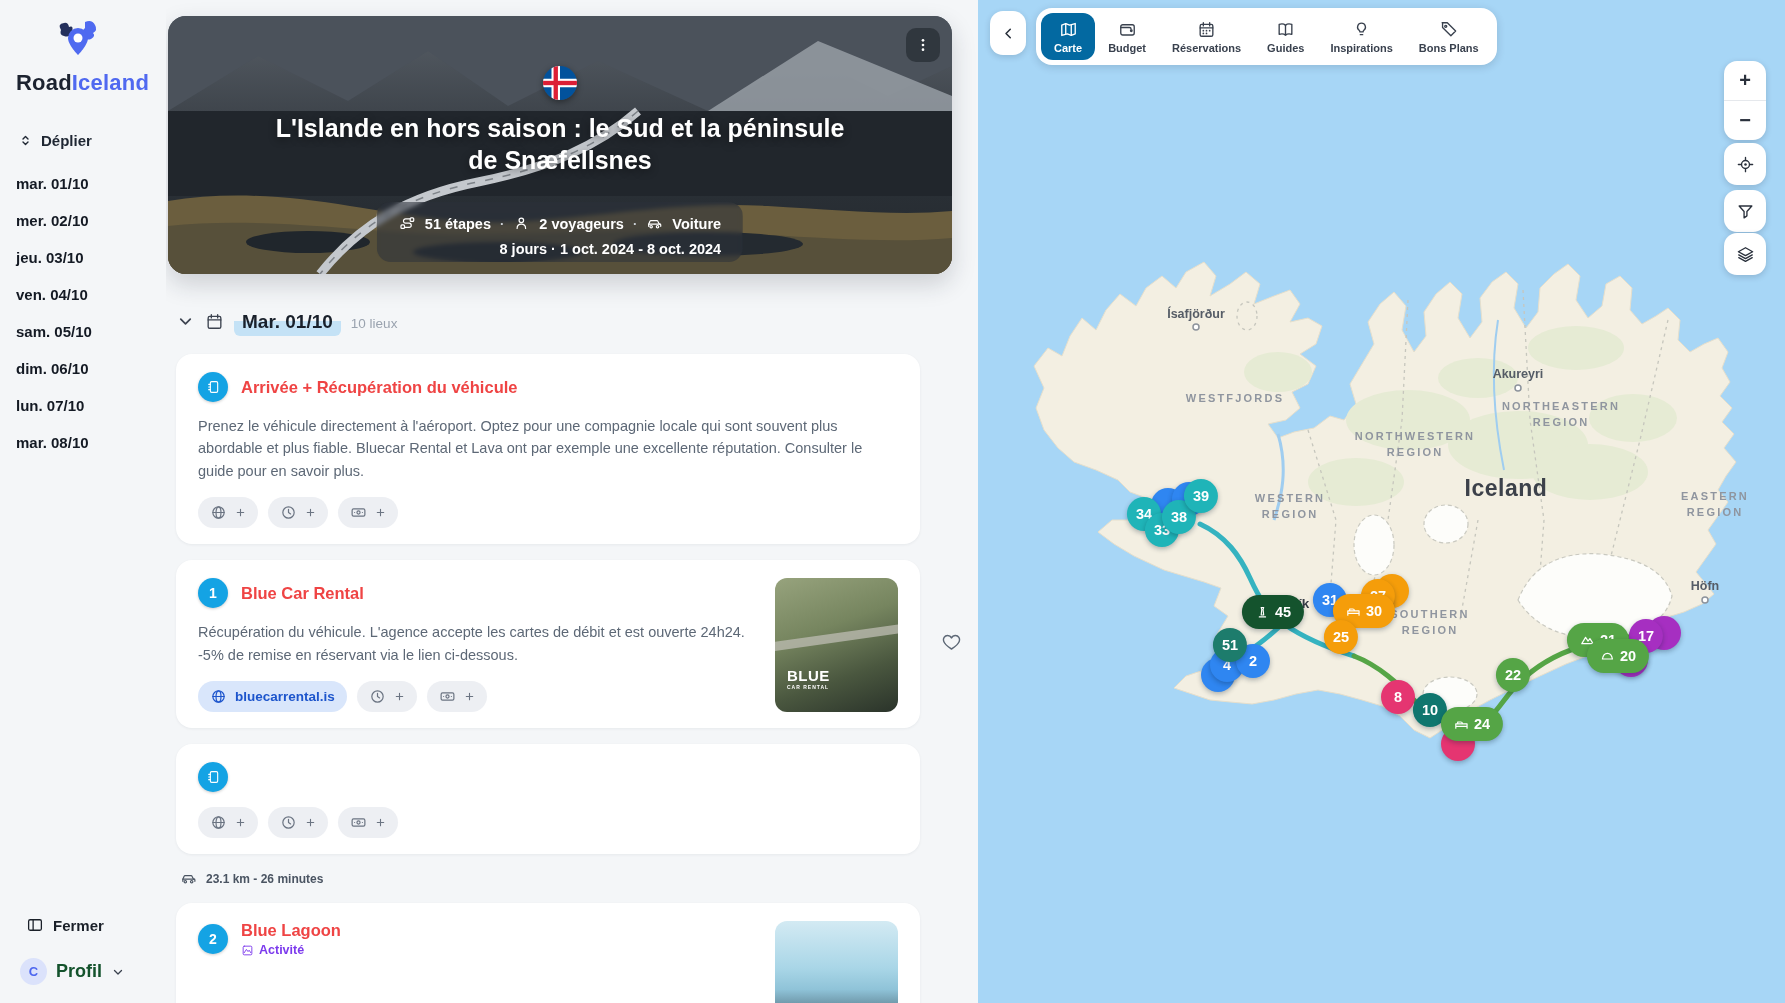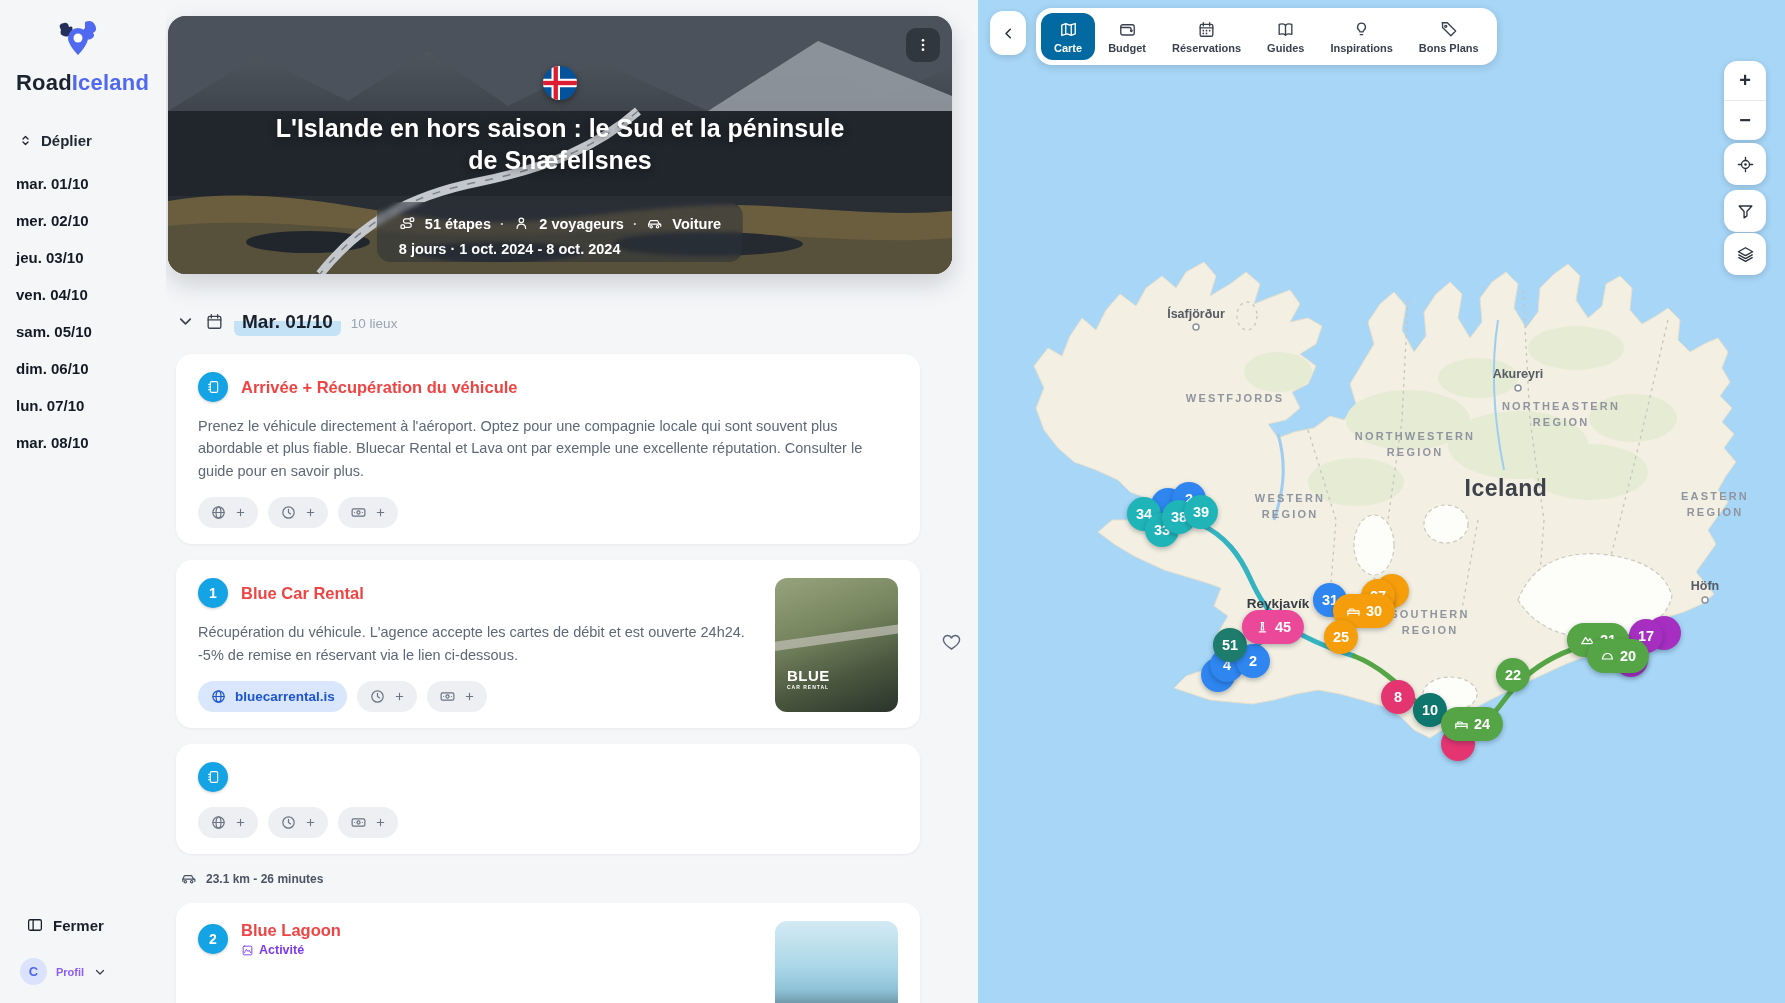--- a/index.html
+++ b/index.html
@@ -19,41 +19,41 @@
   .daylist { display:flex; flex-direction:column; gap:20px; margin-top:26px; }
   .dayitem { font-size:15px; font-weight:700; color:#141a24; cursor:pointer; }
   .side-bottom { margin-top:auto; }
   .fermer { display:flex; align-items:center; gap:9px; font-size:15px;
     font-weight:700; color:#1a2029; cursor:pointer; margin-left:10px; }
   .fermer svg { width:18px; height:18px; stroke:#1a2029; }
   .profil { display:flex; align-items:center; gap:9px; margin:24px 0 0 4px; cursor:pointer; }
   .avatar { width:27px; height:27px; border-radius:50%; background:#dbe2fb;
     color:#4d66ef; font-size:13px; font-weight:800; display:flex;
     align-items:center; justify-content:center; }
-  .profil-label { font-size:11px; font-weight:700; color:#8b5cf6; }
+  .profil-label { font-size:18px; font-weight:700; color:#14532d; }
   .profil svg { width:14px; height:14px; stroke:#39414e; }
 
   
   .content { width:812px; flex:0 0 812px; padding:16px 0 0 2px; position:relative; }
   .hero { position:relative; width:784px; height:258px; border-radius:18px;
     overflow:hidden; box-shadow:0 10px 24px rgba(25,35,50,.18); }
   .hero svg.scene { position:absolute; inset:0; width:100%; height:100%; }
   .hero-menu { position:absolute; top:12px; right:12px; width:34px; height:34px;
     border-radius:10px; background:rgba(28,32,38,.55); display:flex;
     align-items:center; justify-content:center; cursor:pointer; }
   .hero-menu svg { width:16px; height:16px; fill:#fff; }
   .hero-flag { position:absolute; top:50px; left:50%; transform:translateX(-50%);
     width:34px; height:34px; border-radius:50%; overflow:hidden;
     box-shadow:0 2px 6px rgba(0,0,0,.4); }
   .hero-title { position:absolute; top:96px; left:50%; transform:translateX(-50%);
     width:600px; text-align:center; color:#fff; font-size:25px; font-weight:800;
     line-height:1.28; text-shadow:0 2px 8px rgba(0,0,0,.45); }
   .hero-pill { position:absolute; top:186px; left:50%; transform:translateX(-50%);
     background:rgba(44,50,58,.55); border-radius:14px; padding:13px 22px 5px;
-    color:#fff; text-align:left; backdrop-filter:blur(2px); }
+    color:#fff; text-align:right; backdrop-filter:blur(2px); }
   .hero-pill .l1 { display:flex; align-items:center; gap:9px; font-size:14.5px;
     font-weight:700; white-space:nowrap; }
   .hero-pill .l1 svg { width:17px; height:17px; stroke:#fff; }
   .hero-pill .dot { color:#cfd4da; font-size:13px; }
   .hero-pill .l2 { margin-top:9px; font-size:14.5px; font-weight:700; }
 
   .day-head { display:flex; align-items:center; gap:10px; margin:36px 0 18px 8px; }
   .day-head .chev svg, .day-head .cal svg { width:19px; height:19px; stroke:#3c4350; }
   .day-title { font-size:19px; font-weight:800; color:#19202b; padding:1px 8px 3px;
     background:linear-gradient(180deg, transparent 42%, #c4e2f6 42%);
@@ -539,21 +539,21 @@
         </div>
         <div class="marker" style="left: 166px; top: 514px; background: rgb(31, 180, 184);">
           <span>34</span>
         </div>
         <div class="marker" style="left: 184px; top: 530px; background: rgb(31, 180, 184);">
           <span>33</span>
         </div>
         <div class="marker" style="left: 201px; top: 517px; background: rgb(31, 180, 184);">
           <span>38</span>
         </div>
-        <div class="marker" style="left: 223px; top: 512px; background: rgb(31, 180, 184); text-align: center;">
+        <div class="marker" style="left: 223px; top: 496px; background: rgb(31, 180, 184); text-align: center;">
           <span>39</span>
         </div>
         <div class="marker" style="left: 414px; top: 591px; background: rgb(245, 157, 10);"></div>
         <div class="marker" style="left: 400px; top: 596px; background: rgb(245, 157, 10);">
           <span>27</span>
         </div>
         <div class="marker" style="left: 352px; top: 600px; background: rgb(47, 134, 241);">
           <span>31</span>
         </div>
         <div class="marker pill" style="left: 386px; top: 611px; background: rgb(245, 157, 10);">
@@ -568,21 +568,21 @@
         <div class="marker" style="left: 240px; top: 675px; background: rgb(47, 134, 241);"></div>
         <div class="marker" style="left: 249px; top: 665px; background: rgb(47, 134, 241);">
           <span>4</span>
         </div>
         <div class="marker" style="left: 275px; top: 661px; background: rgb(47, 134, 241);">
           <span>2</span>
         </div>
         <div class="marker" style="left: 252px; top: 645px; background: rgb(29, 124, 108);">
           <span>51</span>
         </div>
-        <div class="marker pill" style="left: 295px; top: 627px; background: #ec4899;">
+        <div class="marker pill" style="left: 295px; top: 612px; background: #14532d;">
           <svg viewBox="0 0 24 24">
             <path d="M10 4h4l-1 3 1 9h-4l1-9ZM7 19h10"></path>
           </svg>
           <span>45</span>
         </div>
         <div class="marker" style="left: 420px; top: 697px; background: rgb(229, 53, 113);">
           <span>8</span>
         </div>
         <div class="marker" style="left: 480px; top: 744px; background: rgb(229, 53, 113);"></div>
         <div class="marker" style="left: 452px; top: 710px; background: #0f766e;">

